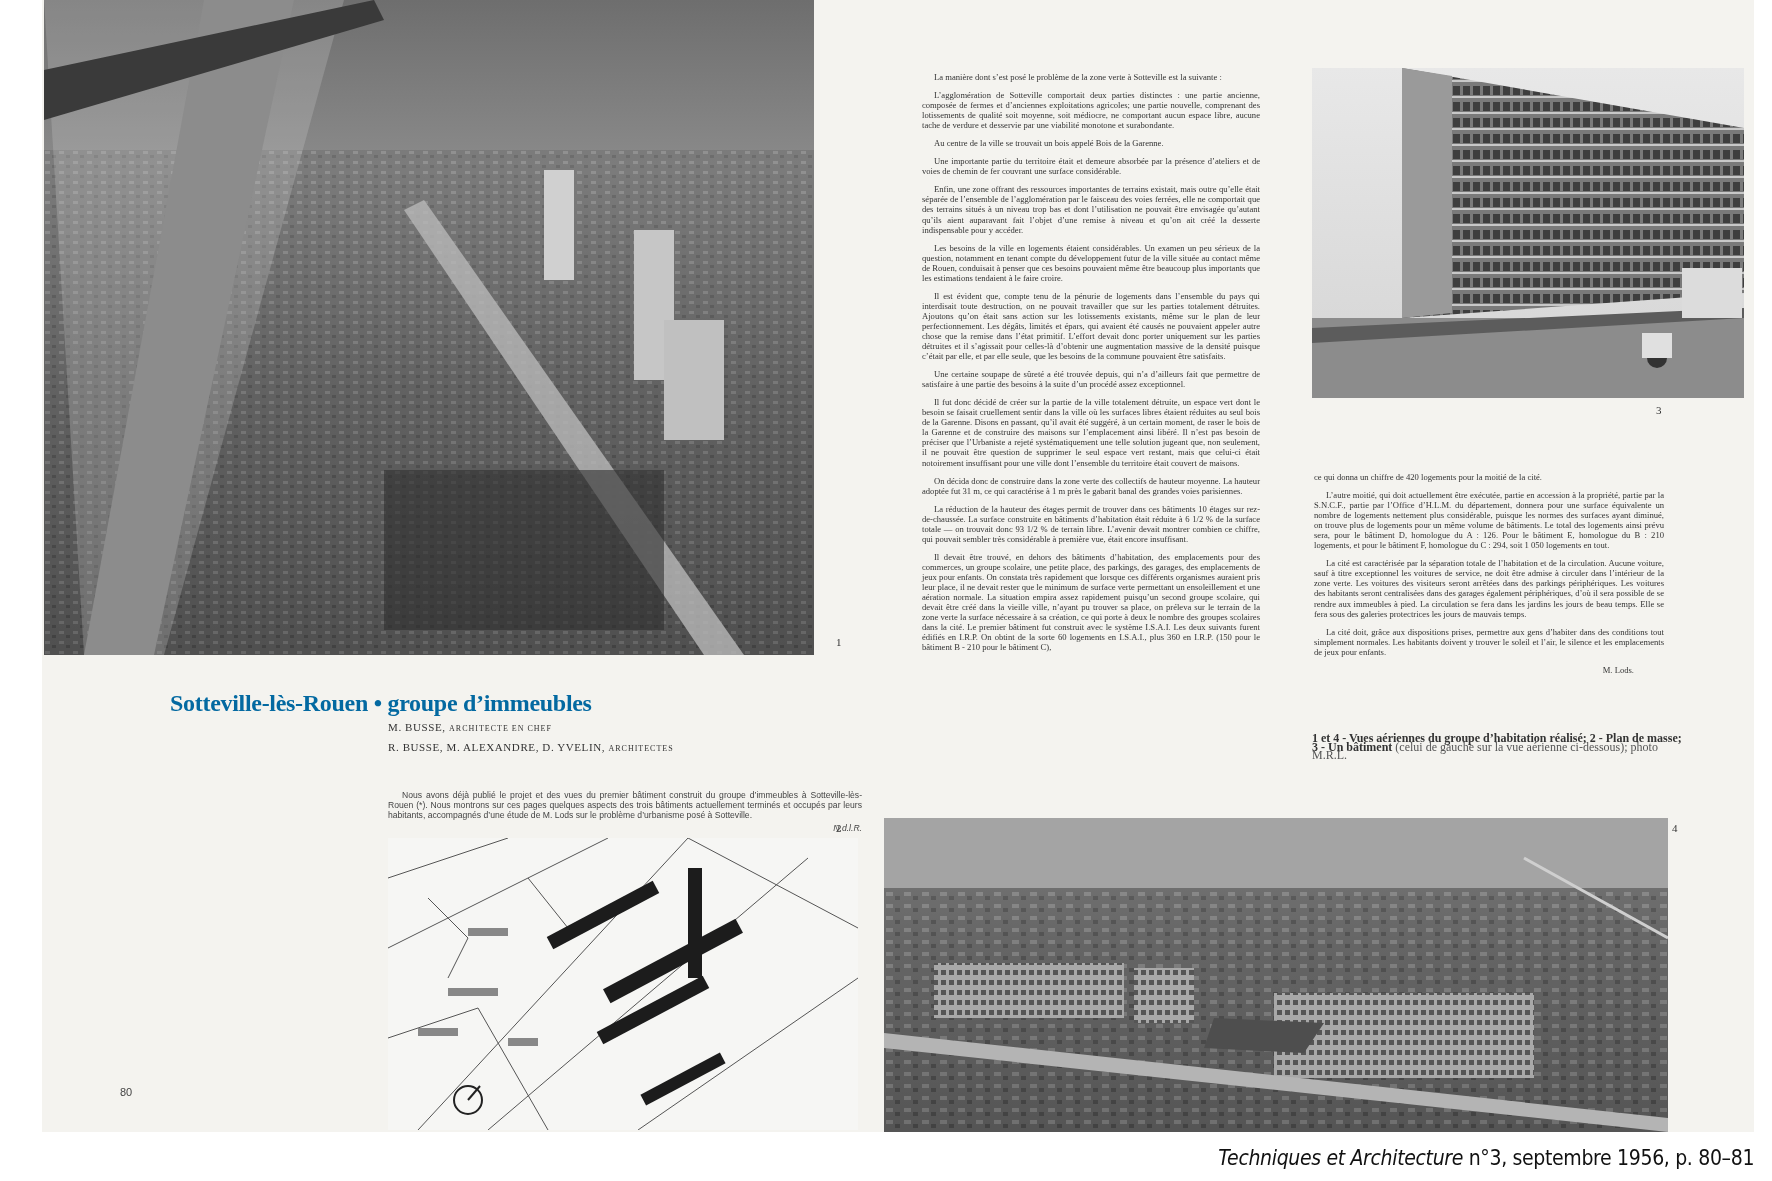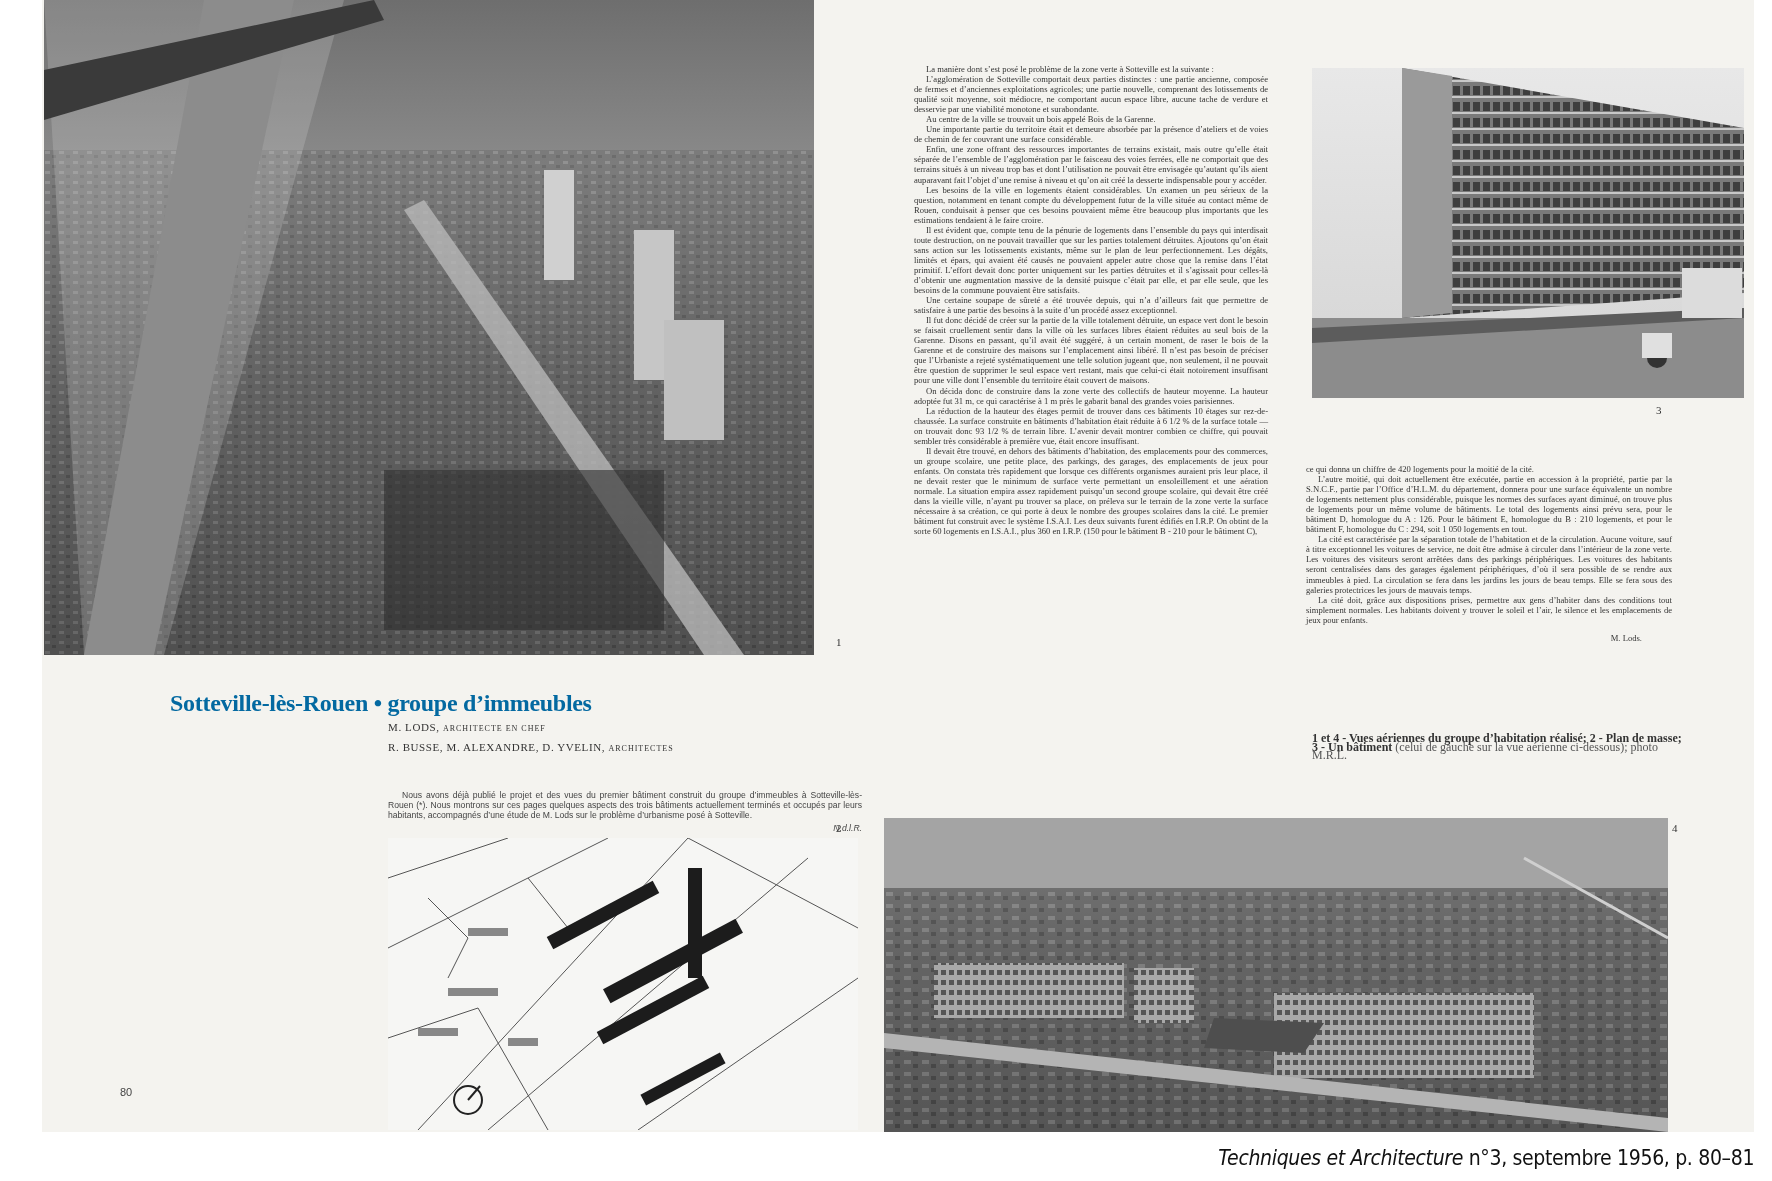--- a/index.html
+++ b/index.html
@@ -9,21 +9,21 @@
   .photo svg{display:block;width:100%;height:100%;}
   .fignum{position:absolute;font-family:"Liberation Serif",serif;font-size:11px;color:#333;}
   .title{position:absolute;left:170px;top:690px;font-family:Liberation Serif, serif;font-weight:bold;font-size:24px;color:#0369a1;letter-spacing:-0.3px;white-space:nowrap;}
   .credits{position:absolute;left:388px;top:718px;font-family:"Liberation Serif",serif;font-size:11px;line-height:18px;color:#333;letter-spacing:0.6px;}
   .credits .sc{font-size:8px;letter-spacing:1px;text-transform:uppercase;margin-top:25px;}
   .intro{position:absolute;left:388px;top:790px;width:474px;font-family:Liberation Sans, sans-serif;font-size:8.6px;line-height:10.2px;color:#444;text-align:justify;}
   .intro p{margin:0;text-indent:14px;}
   .intro .nda{text-align:right;font-style:italic;margin-top:2px;}
   .intro .fn{margin-top:6px;text-indent:8px;font-size:7.6px;}
   .col{position:absolute;font-family:"Liberation Serif",serif;font-size:8.6px;line-height:10.05px;color:#333;text-align:justify;}
-  .col p{margin:0;text-indent:12px;}
+  .col p{margin:8px;text-indent:12px;}
   .col p.noind{text-indent:0;}
   .sig{text-align:right;padding-right:30px;margin-top:8px !important;text-indent:0 !important;}
   .caption{position:absolute;left:1312px;top:734px;width:370px;font-family:"Liberation Serif",serif;font-size:12px;line-height:8.6px;color:#555;}
   .caption b{color:#333;}
   .pageno{position:absolute;left:120px;top:1086px;font-family:"Liberation Sans",sans-serif;font-size:11px;color:#444;}
   .source{position:absolute;right:18px;top:1145px;font-family:"DejaVu Sans",sans-serif;font-size:22px;color:#111;letter-spacing:-0.4px;white-space:nowrap;transform:scaleX(0.86);transform-origin:right center;}
   .source i{font-style:italic;}
 </style>
 </head>
 <body>
@@ -59,21 +59,21 @@
 </div>
 <span class="fignum" style="left:836px;top:636px;">1</span>
 
 <div class="title">
   <span>Sotteville-lès-Rouen</span>
   <span>•</span>
   <span>groupe d’immeubles</span>
 </div>
 <div class="credits">
   <div>
-    <span>M. LODS,</span>
+    <span>M. BUSSE,</span>
     <span class="sc">architecte en chef</span>
   </div>
   <div>
     <span>R. BUSSE, M. ALEXANDRE, D. YVELIN,</span>
     <span class="sc">architectes</span>
   </div>
 </div>
 
 <div class="intro">
   <p>Nous avons déjà publié le projet et des vues du premier bâtiment construit du groupe d’immeubles à Sotteville-lès-Rouen (*). Nous montrons sur ces pages quelques aspects des trois bâtiments actuellement terminés et occupés par leurs habitants, accompagnés d’une étude de M. Lods sur le problème d’urbanisme posé à Sotteville.</p>

